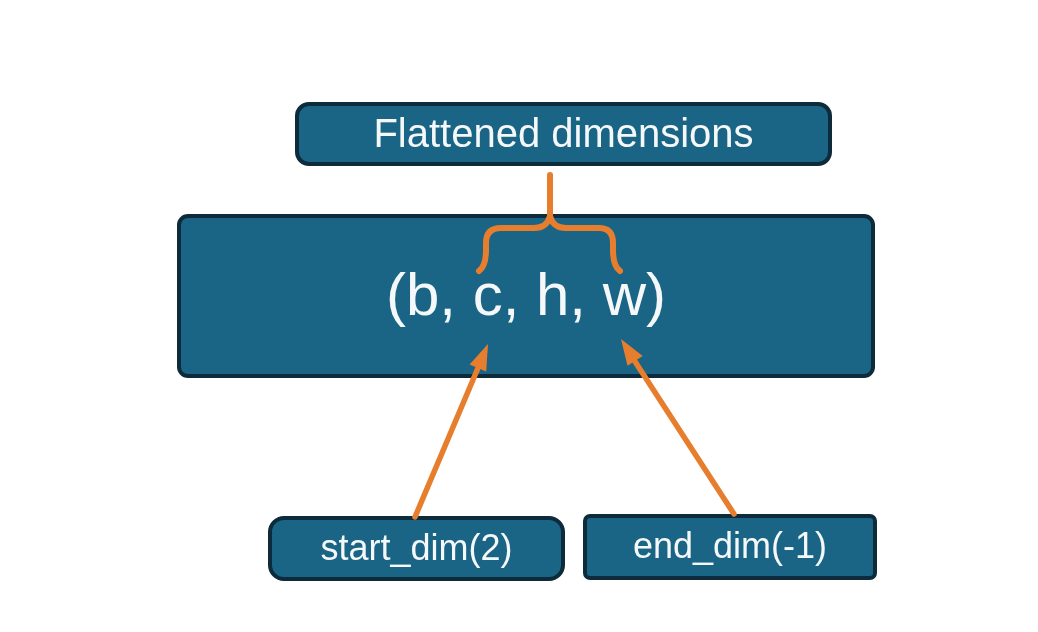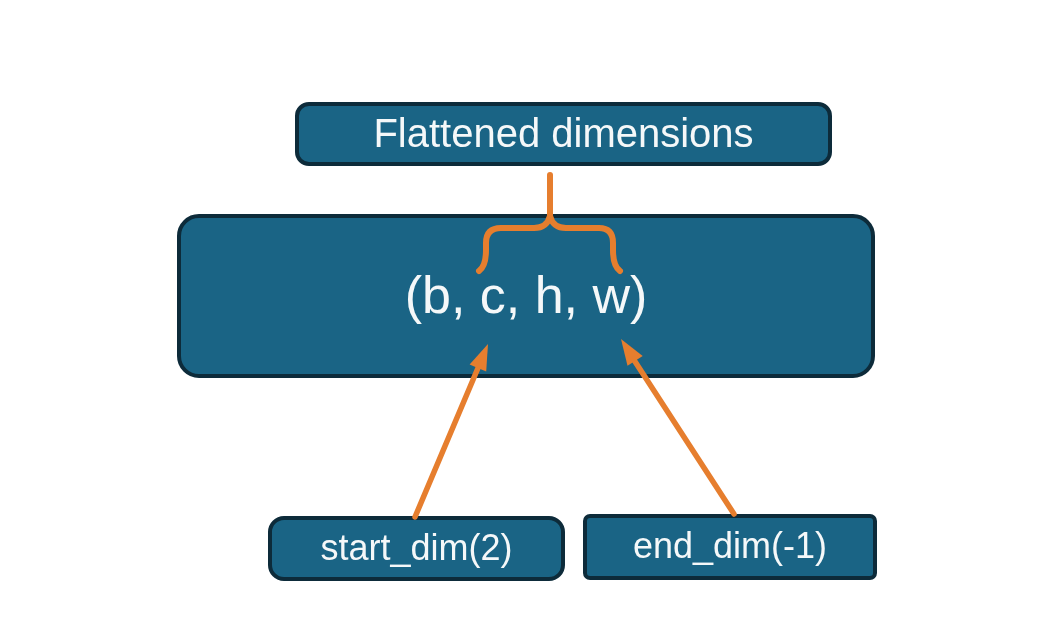--- a/index.html
+++ b/index.html
@@ -32,22 +32,22 @@
   }
   #title-box {
     left: 295px; top: 102px;
     width: 537px; height: 64px;
     border-radius: 14px;
     font-size: 40px;
   }
   #tensor-box {
     left: 177px; top: 214px;
     width: 698px; height: 164px;
-    border-radius: 22px;
-    font-size: 52px;
+    border-radius: 11px;
+    font-size: 60px;
   }
   #start-dim-box {
     left: 268px; top: 516px;
     width: 297px; height: 65px;
     border-radius: 16px;
     font-size: 36px;
   }
   #end-dim-box {
     left: 583px; top: 514px;
     width: 294px; height: 66px;

